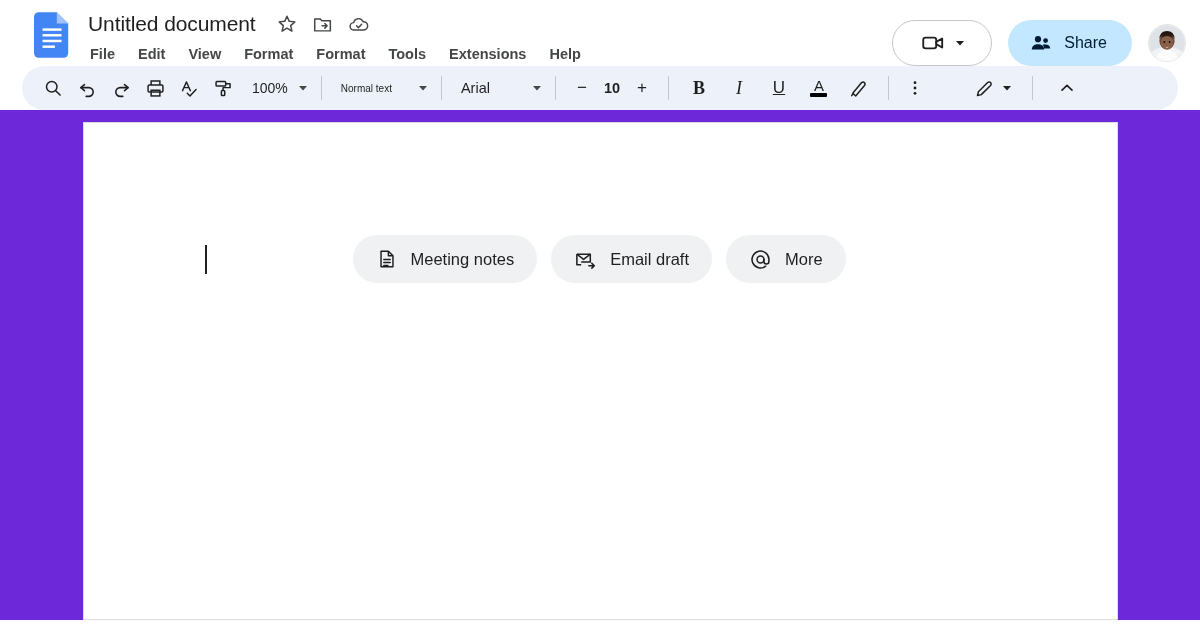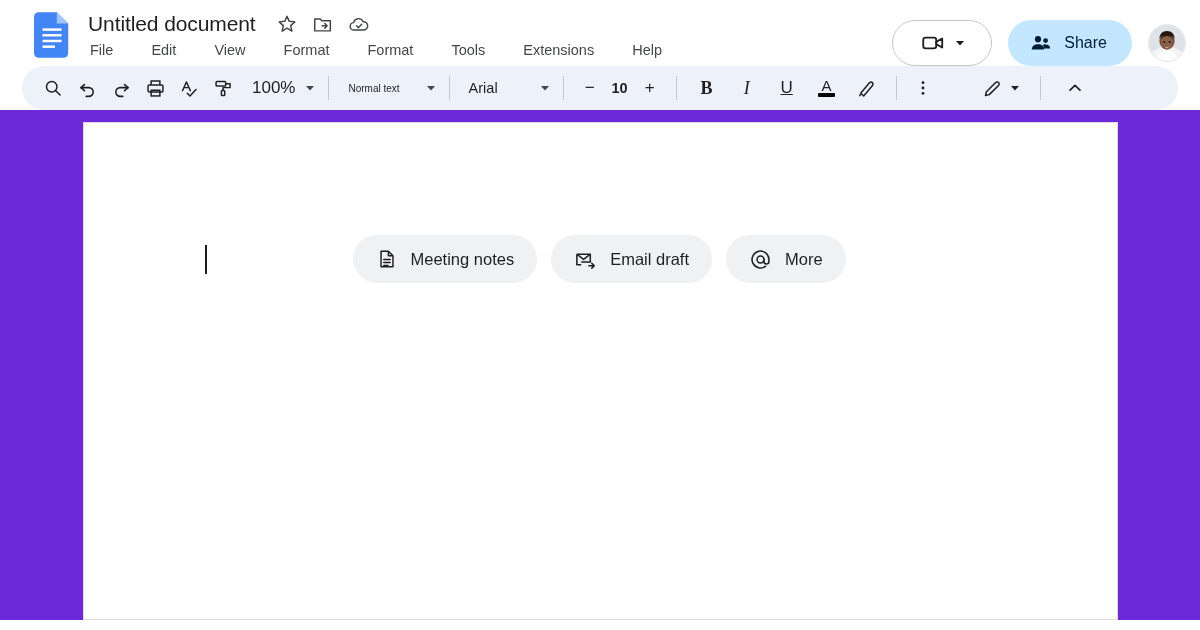--- a/index.html
+++ b/index.html
@@ -26,21 +26,21 @@
   .title-row { display: flex; align-items: center; height: 30px; }
   .doc-title {
     font-size: 21px;
     color: #1f1f1f;
     letter-spacing: -0.1px;
     white-space: nowrap;
   }
   .title-icons { display: flex; align-items: center; gap: 14px; margin-left: 20px; }
   .title-icon { width: 22px; height: 22px; display: block; cursor: pointer; }
 
-  .menu-row { display: flex; align-items: flex-start; gap: 36px; height: 26px; margin-top: 2px; margin-left: 1px; }
+  .menu-row { display: flex; align-items: center; gap: 21px; height: 26px; margin-top: 2px; margin-left: 1px; font-weight: bold; }
   .menu-item {
     font-size: 14.5px;
     color: #444746;
     cursor: pointer;
     white-space: nowrap;
     padding: 1px 1px;
     border-radius: 4px;
   }
 
   .header-right {
@@ -95,21 +95,21 @@
     border-radius: 50%;
     display: flex; align-items: center; justify-content: center;
     cursor: pointer;
     flex: none;
   }
   .zoom-sel {
     display: flex; align-items: center;
     height: 32px; padding: 0 4px 0 12px;
     border-radius: 6px; cursor: pointer; gap: 10px;
   }
-  .zoom-val { font-size: 17px; color: #1f1f1f; }
+  .zoom-val { font-size: 14px; color: #1f1f1f; }
   .divider { width: 1px; height: 24px; background: #c3c7cf; margin: 0 9px; flex: none; }
   .style-sel {
     display: flex; align-items: center;
     height: 32px; padding: 0 4px 0 10px;
     border-radius: 6px; cursor: pointer;
   }
   .style-val { font-size: 10px; color: #1f1f1f; white-space: nowrap; }
   .style-sel .caret { margin-left: 26px; }
   .font-sel { display: flex; align-items: center; height: 32px; padding: 0 4px 0 10px; border-radius: 6px; cursor: pointer; }
   .font-val { font-size: 14.5px; color: #1f1f1f; white-space: nowrap; }

